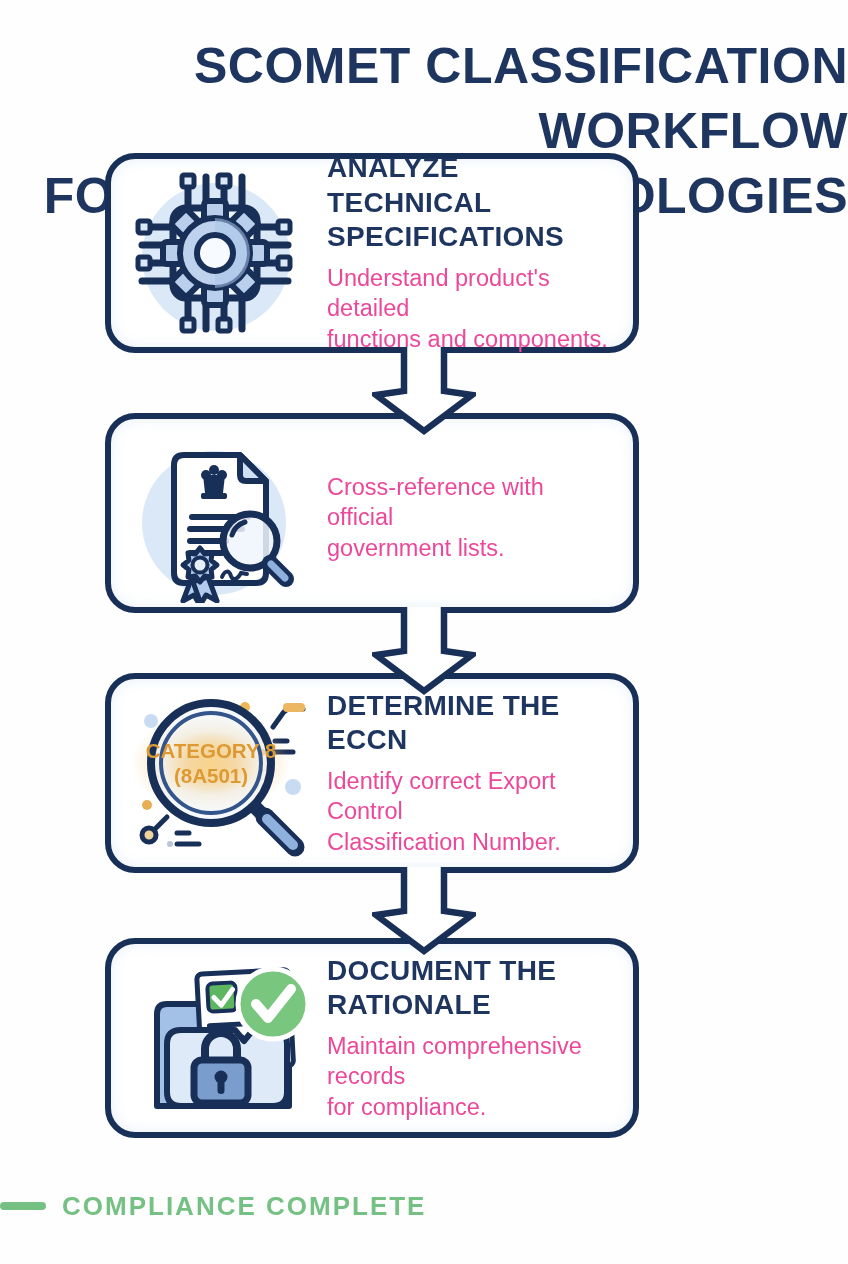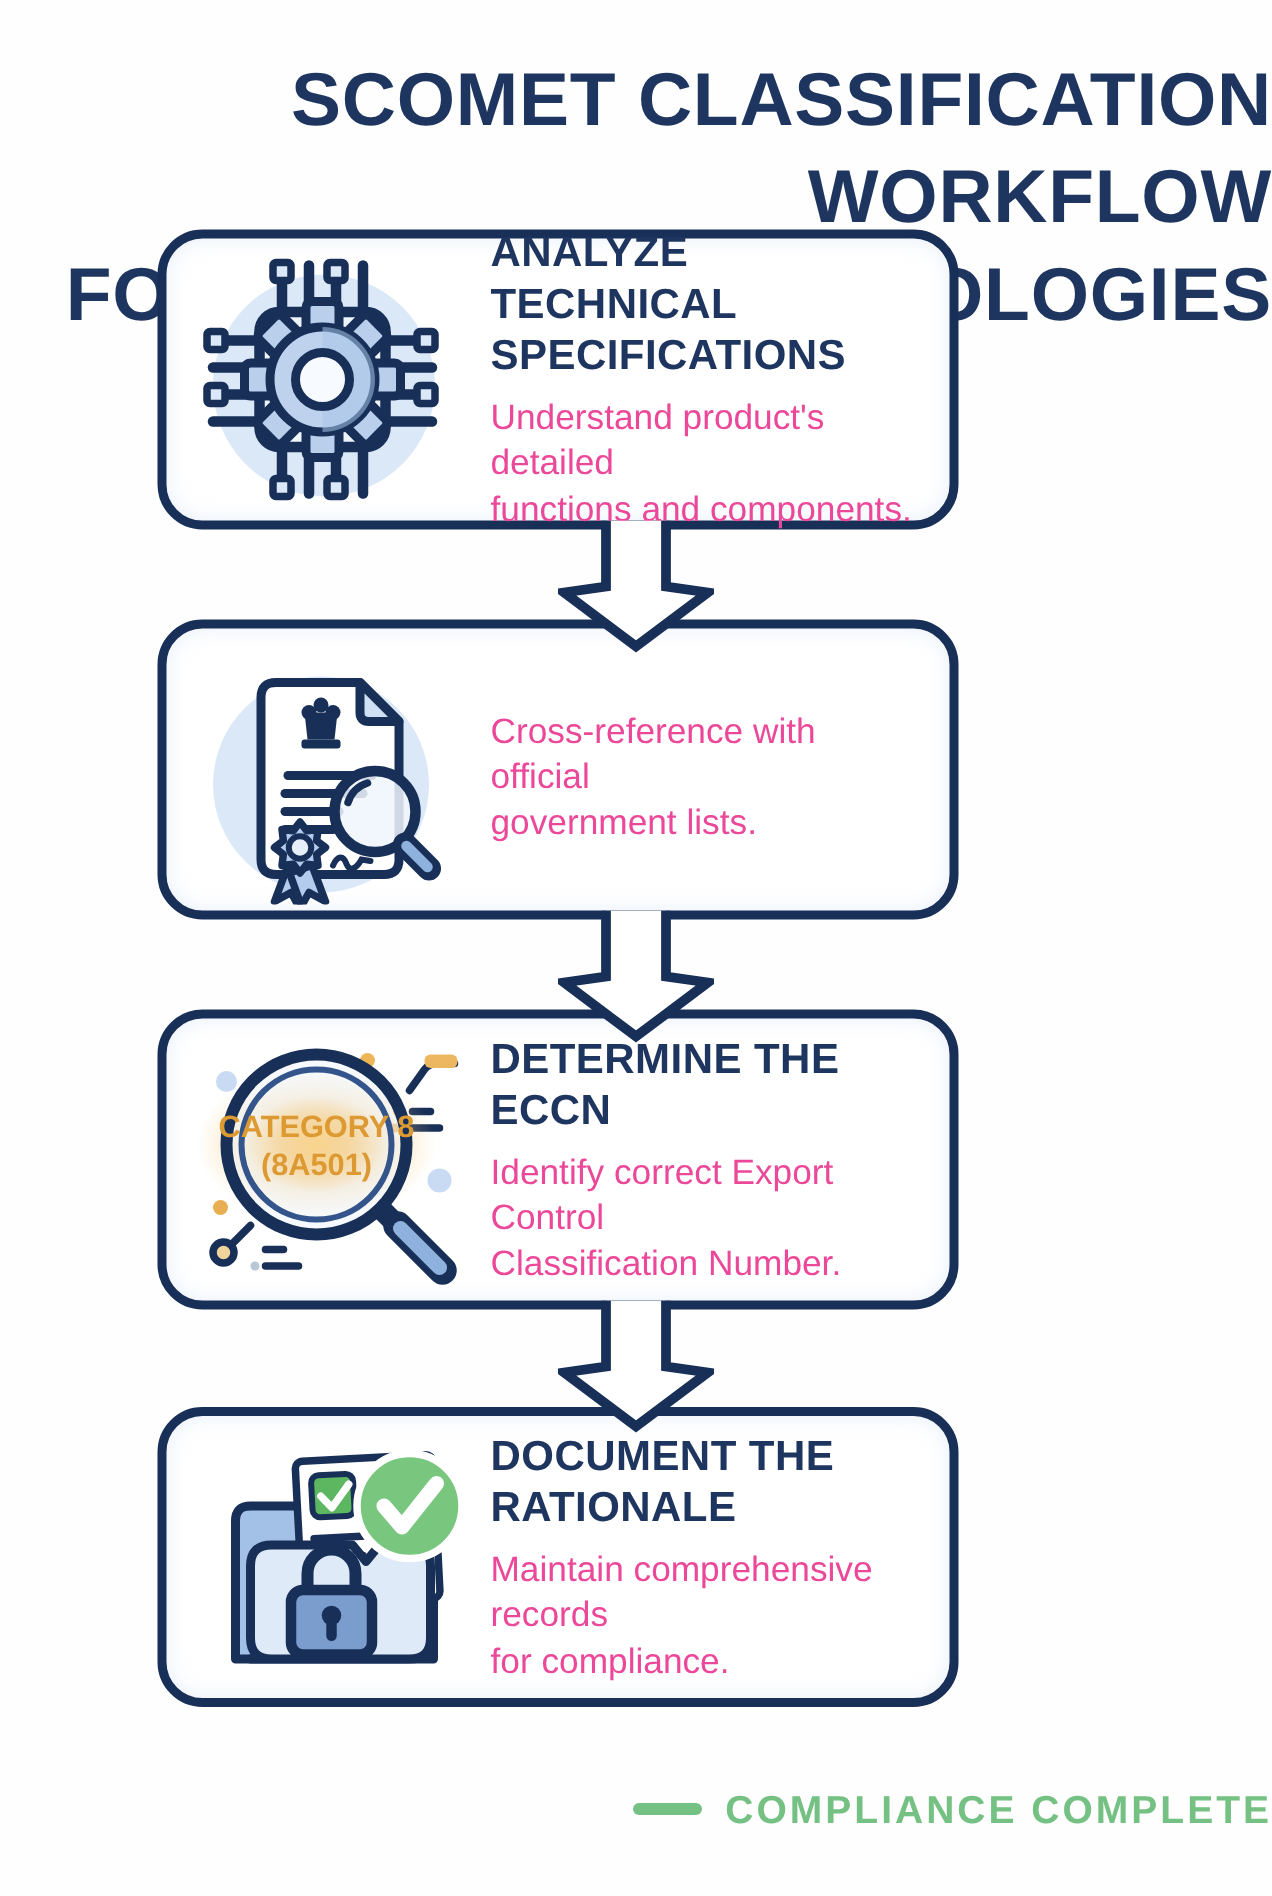--- a/index.html
+++ b/index.html
@@ -42,21 +42,21 @@
     line-height:1.22;letter-spacing:.3px;white-space:pre-line;margin:0;
   }
   .step-desc{
     font-size:23.5px;color:#ec4899;line-height:1.3;
     white-space:pre-line;margin:9px 0 0 0;
   }
   .flow-arrow{position:absolute;left:372px;width:104px;height:92px;z-index:5;}
   .a-1{top:347px}.a-2{top:607px}.a-3{top:867px}
   .footer-row{
     position:absolute;top:1186px;left:0;width:848px;height:40px;
-    display:flex;align-items:center;justify-content:flex-end;
+    display:flex;align-items:center;justify-content:flex-start;
   }
   .footer-dash{
     width:46px;height:8px;border-radius:4px;background:var(--green-text);
     margin-right:16px;
   }
   .footer-label{
     font-size:26px;font-weight:bold;color:var(--green-text);letter-spacing:2px;
   }
   svg text{font-family:"Liberation Sans", sans-serif;font-weight:bold;}
 </style>

